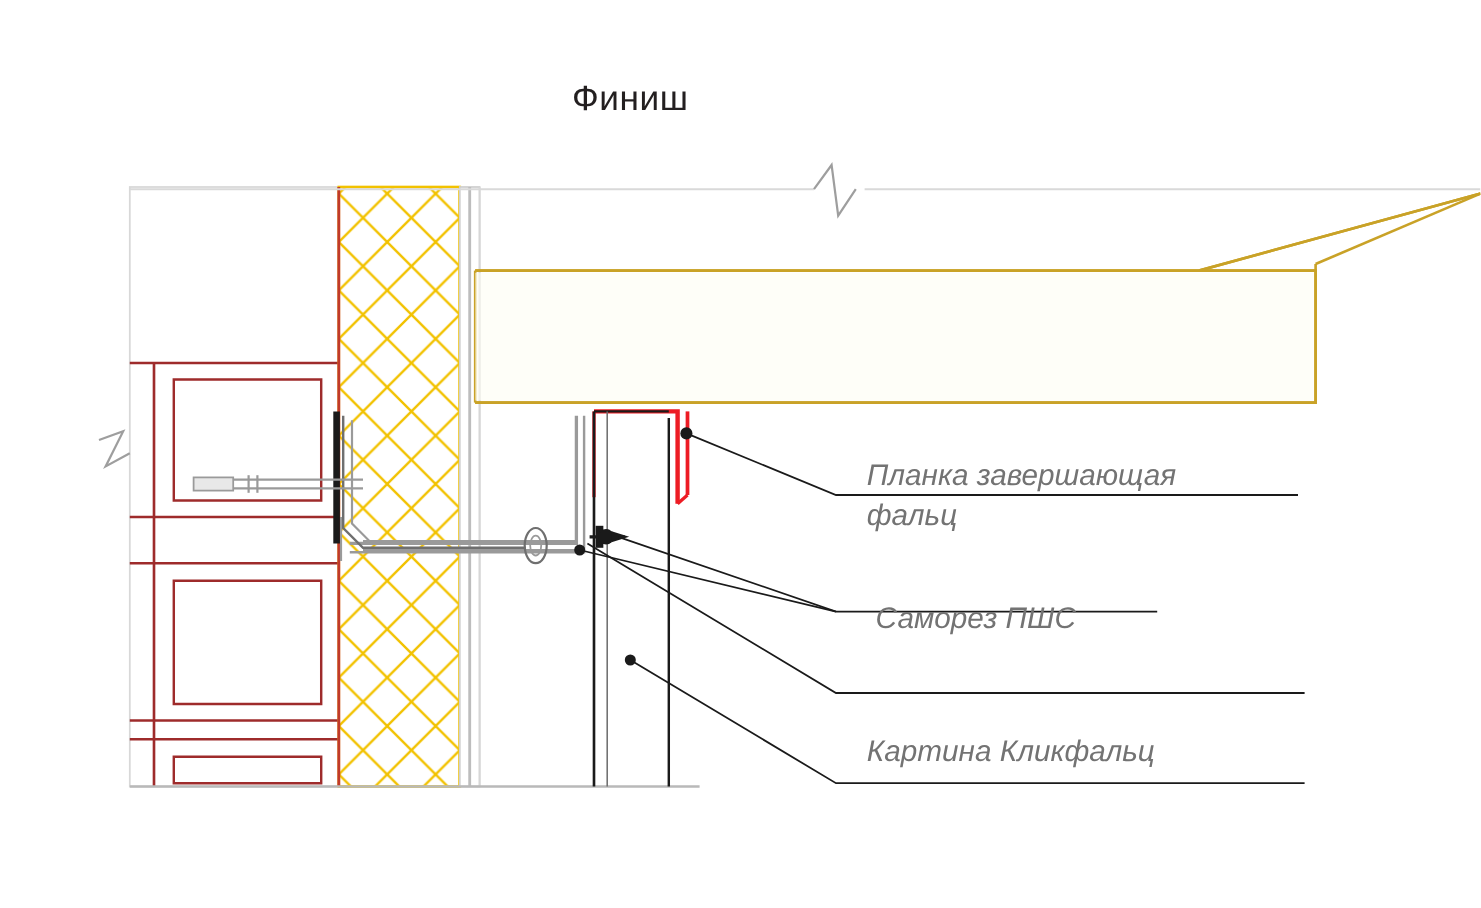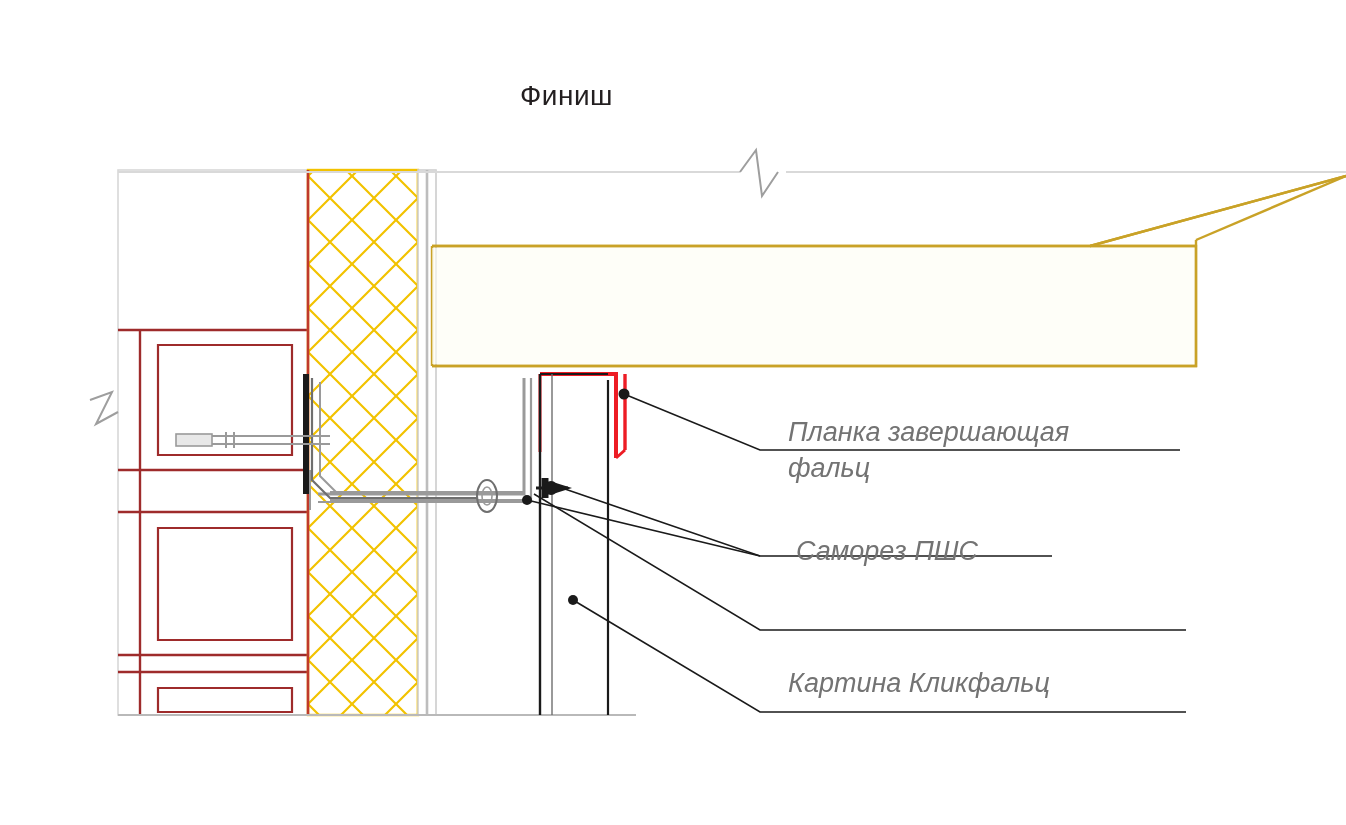--- a/index.html
+++ b/index.html
@@ -18,36 +18,36 @@
     overflow: hidden;
   }
   #stage svg {
     position: absolute;
     left: 0;
     top: 0;
   }
   .title-text {
     position: absolute;
     left: 520px;
-    top: 80px;
-    font-size: 28px;
+    top: 71px;
+    font-size: 32px;
     color: #231f20;
     letter-spacing: 0.5px;
     white-space: nowrap;
   }
   .callout-label {
     position: absolute;
     font-size: 27px;
     font-style: italic;
     color: #737373;
     white-space: nowrap;
     line-height: 1.32;
   }
   .cl-1 { left: 788px; top: 415px; }
-  .cl-2 { left: 796px; top: 534px; }
+  .cl-2 { left: 796px; top: 545px; }
   .cl-3 { left: 790px; top: 590px; }
   .cl-4 { left: 788px; top: 666px; }
   .cl-1 .line2 { display: block; font-style: italic; }
 </style>
 </head>
 <body>
 
 <div id="stage">
 
   <svg width="1346" height="825" viewBox="0 0 1346 825">

